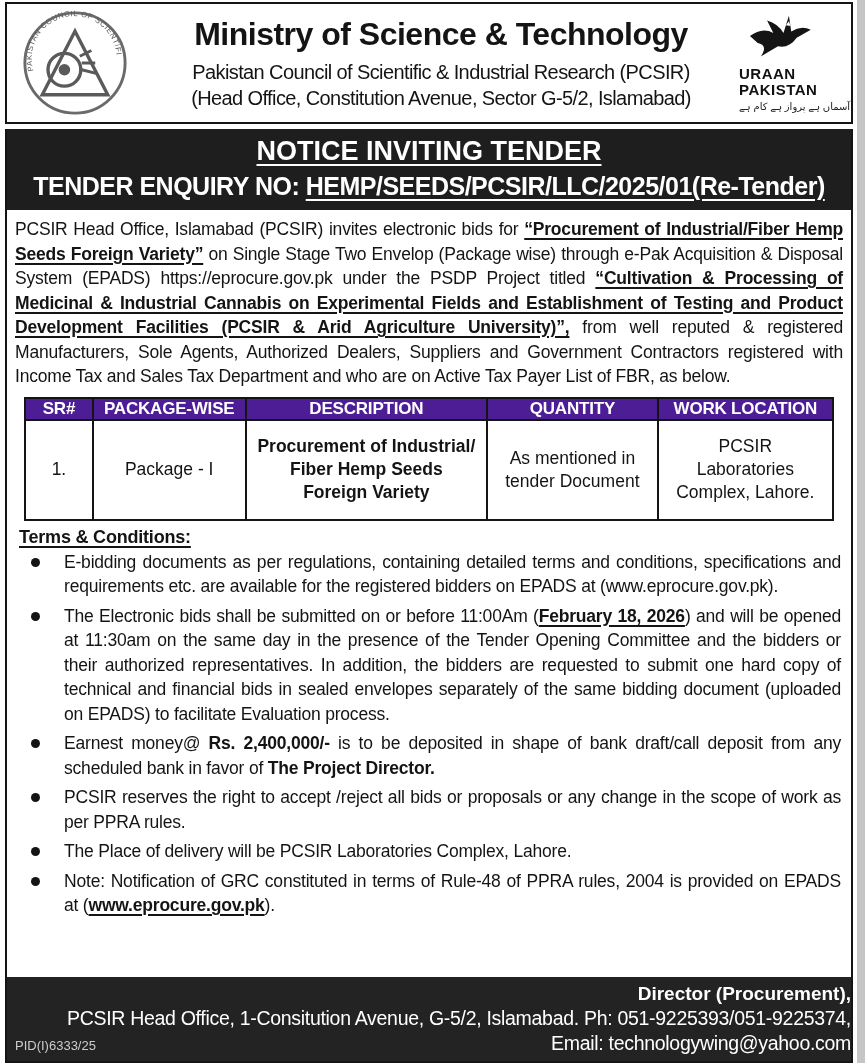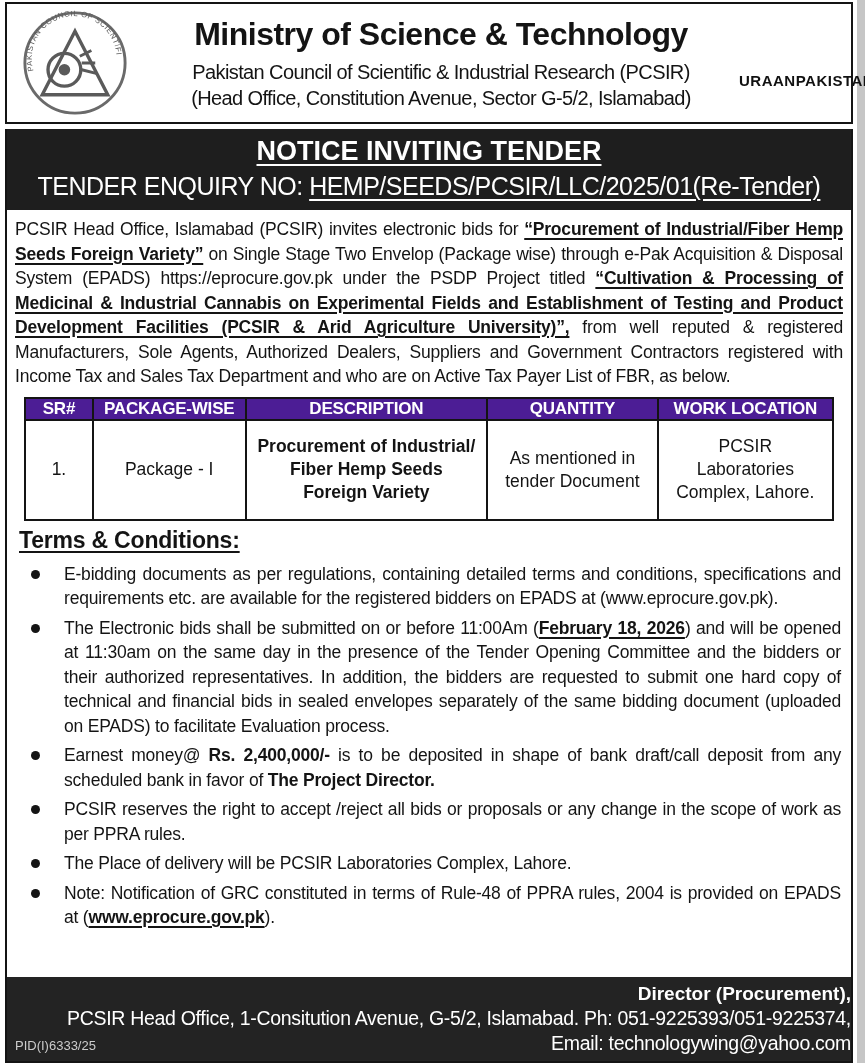--- a/index.html
+++ b/index.html
@@ -19,40 +19,40 @@
   .header-frame {
     position: absolute; top: 2px; left: 5px; width: 848px; height: 122px;
     border: 2px solid #141414;
     background: #fff;
     display: flex; align-items: center;
   }
   .seal-wrap { width: 136px; display: flex; justify-content: center; align-items: center; }
   .header-center { flex: 1; text-align: center; white-space: nowrap; }
   .ministry-title { font-size: 32px; font-weight: bold; letter-spacing: -0.5px; margin-bottom: 6px; }
   .header-sub { font-size: 20px; letter-spacing: -0.6px; line-height: 26px; }
-  .uraan-wrap { width: 112px; display: flex; flex-direction: row; align-items: flex-end; padding-right: 12px; }
+  .uraan-wrap { width: 112px; display: flex; flex-direction: column; align-items: flex-start; padding-right: 4px; }
   .uraan-text { font-size: 15px; font-weight: bold; letter-spacing: 0.5px; line-height: 16px; text-align: center; color: #111; }
   .uraan-urdu { font-size: 10px; margin-top: 3px; color: #222; white-space: nowrap; }
   
   .lower-frame {
     position: absolute; top: 129px; left: 5px; width: 848px; height: 934px;
     border: 2px solid #141414; border-top: none;
     background: #fff;
     display: flex; flex-direction: column;
   }
   .banner {
     background: #1e1e1e; color: #fff; text-align: center;
     padding: 7px 0 9px 0;
   }
   .banner-line1 {
     font-size: 27px; font-weight: bold; letter-spacing: 0px;
     text-decoration: underline; text-underline-offset: 4px; text-decoration-thickness: 2px;
     margin-bottom: 5px;
   }
-  .banner-line2 { font-size: 25px; font-weight: normal; letter-spacing: -0.5px; white-space: nowrap; }
+  .banner-line2 { font-size: 25px; font-weight: bold; letter-spacing: -0.5px; white-space: nowrap; }
   .banner-line2 .u2 { text-decoration: underline; text-underline-offset: 4px; text-decoration-thickness: 2px; }
   
   .content { flex: 1; padding: 7px 8px 0 8px; overflow: hidden; }
   .intro {
     font-size: 17.5px; line-height: 24.5px; text-align: justify; letter-spacing: -0.2px;
   }
   .b { font-weight: bold; }
   .u { text-decoration: underline; text-underline-offset: 3px; text-decoration-thickness: 1.5px; }
   
   table.tender-table {
@@ -68,21 +68,21 @@
   .tender-table th + th { border-left: 2px solid #fff; }
   .tender-table td {
     border: 2px solid #141414; text-align: center; vertical-align: middle;
     font-size: 17.5px; line-height: 23px; height: 100px; padding: 4px 10px;
   }
   .tender-table td.desc-cell { font-weight: bold; }
   .col-sr { width: 8.4%; } .col-pkg { width: 18.9%; } .col-desc { width: 29.9%; }
   .col-qty { width: 21.1%; } .col-loc { width: 21.7%; }
   
   .terms-heading {
-    font-size: 23px; font-weight: bold; margin: 4px 0 8px 4px;
+    font-size: 18px; font-weight: bold; margin: 4px 0 2px 4px;
     text-decoration: underline; text-underline-offset: 3px; text-decoration-thickness: 2px;
     letter-spacing: -0.2px;
   }
   ul.terms-list { list-style: none; }
   .term-item { display: flex; margin-bottom: 5px; }
   .term-item .dot {
     flex: 0 0 9px; width: 9px; height: 9px; border-radius: 50%; background: #141414;
     margin: 8px 24px 0 16px;
   }
   .term-text {

